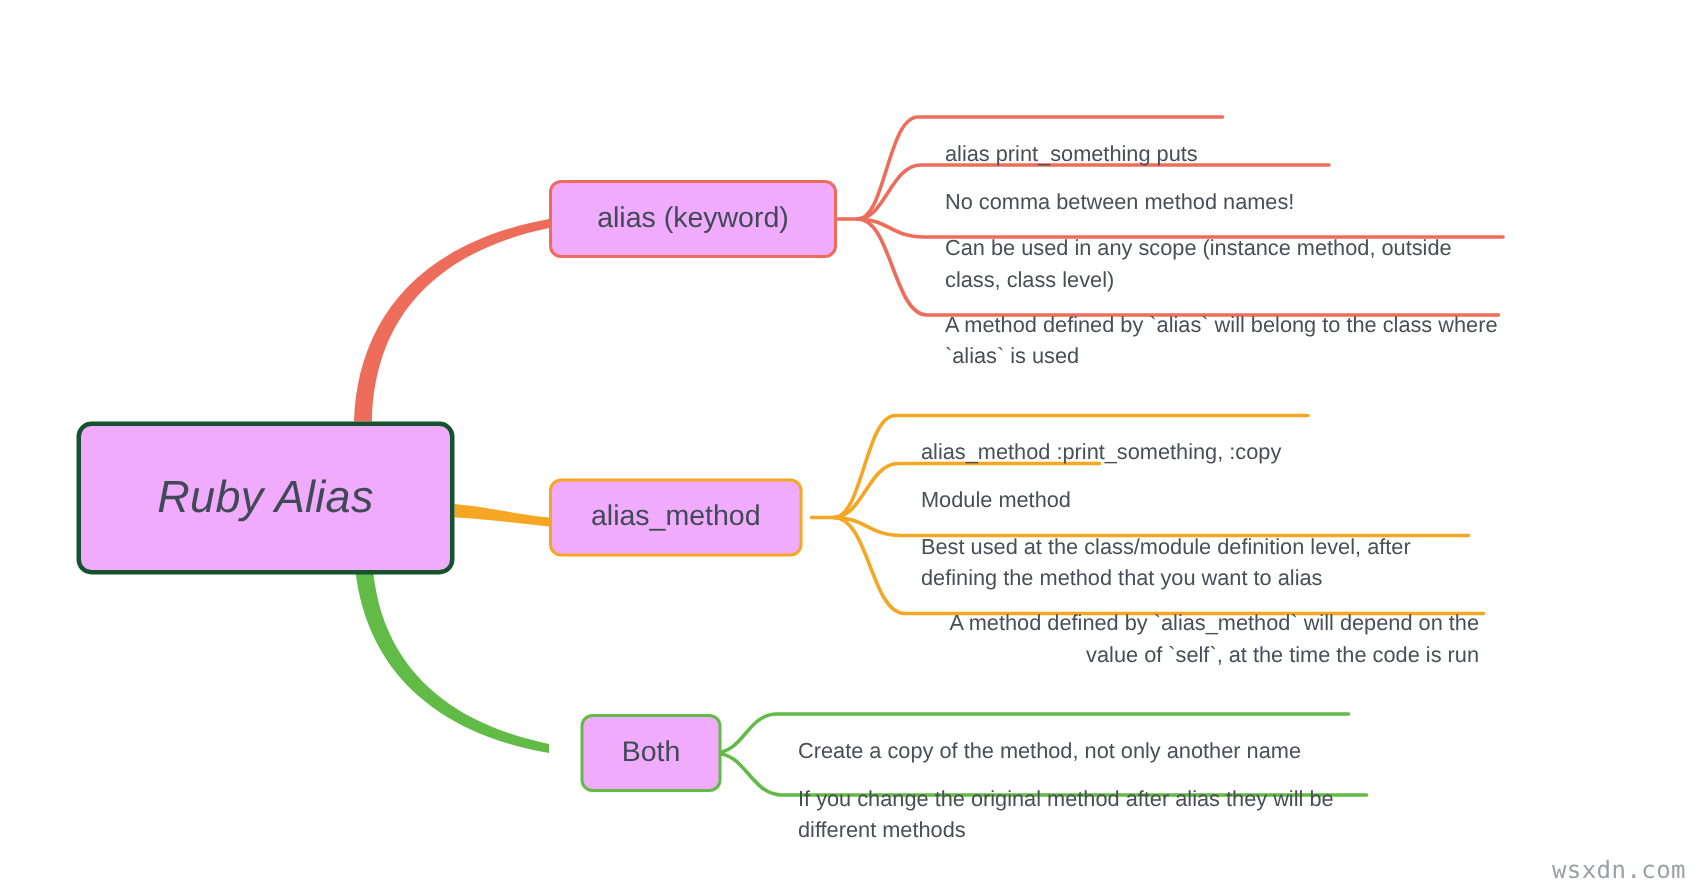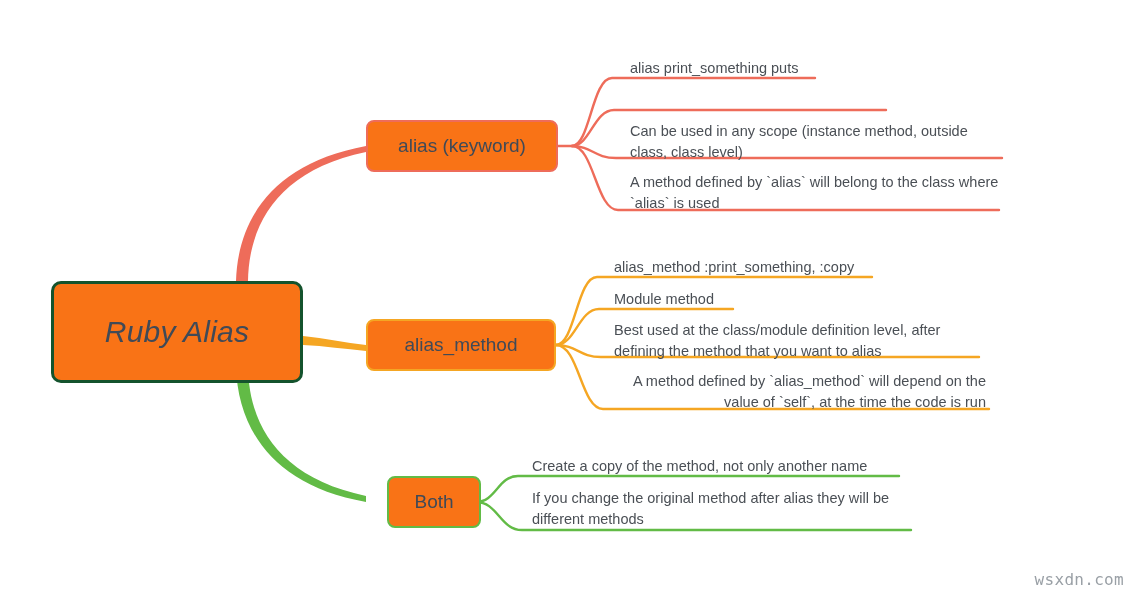--- a/index.html
+++ b/index.html
@@ -21,21 +21,21 @@
     position: absolute;
     left: 0;
     top: 0;
     width: 1132px;
     height: 593px;
     pointer-events: none;
   }
   .node {
     position: absolute;
     box-sizing: border-box;
-    background: #f97316;
+    background: #f0abfc;
     border-radius: 8px;
     display: flex;
     align-items: center;
     justify-content: center;
     color: #404a57;
     white-space: nowrap;
   }
   #node-root {
     left: 51px;
     top: 281px;
@@ -51,21 +51,21 @@
     left: 366px;
     top: 120px;
     width: 192px;
     height: 52px;
     border: 2.5px solid #ee6c5a;
     font-size: 19px;
   }
   #node-alias-method {
     left: 366px;
     top: 319px;
-    width: 190px;
+    width: 169px;
     height: 52px;
     border: 2.5px solid #f5a623;
     font-size: 19px;
   }
   #node-both {
     left: 366px;
     top: 476px;
     width: 94px;
     height: 52px;
     border: 2.5px solid #62bb46;
@@ -74,20 +74,21 @@
   }
   .leaf {
     position: absolute;
     color: #4a4f55;
     font-size: 14.5px;
     line-height: 20.5px;
     box-sizing: border-box;
   }
   .leaf-text {
     display: block;
+    margin-top: 35px;
   }
   .watermark {
     position: absolute;
     right: 8px;
     bottom: 4px;
     font-size: 16px;
     color: #9aa0a6;
     font-family: "DejaVu Sans Mono", monospace;
     letter-spacing: .3px;
   }
@@ -137,20 +138,23 @@
     <span>alias_method</span>
   </div>
 
   <div class="node" id="node-both">
     <span>Both</span>
   </div>
 
   <div class="leaf" style="left:630px; top:58px; width:380px;">
     <span class="leaf-text">alias print_something puts</span>
   </div>
+  <div class="leaf" style="left:630px; top:90px; width:380px;">
+    <span class="leaf-text">No comma between method names!</span>
+  </div>
   <div class="leaf" style="left:630px; top:121px; width:374px;">
     <span class="leaf-text">Can be used in any scope (instance method, outside class, class level)</span>
   </div>
   <div class="leaf" style="left:630px; top:172px; width:372px;">
     <span class="leaf-text">A method defined by `alias` will belong to the class where `alias` is used</span>
   </div>
 
   <div class="leaf" style="left:614px; top:257px; width:380px;">
     <span class="leaf-text">alias_method :print_something, :copy</span>
   </div>

